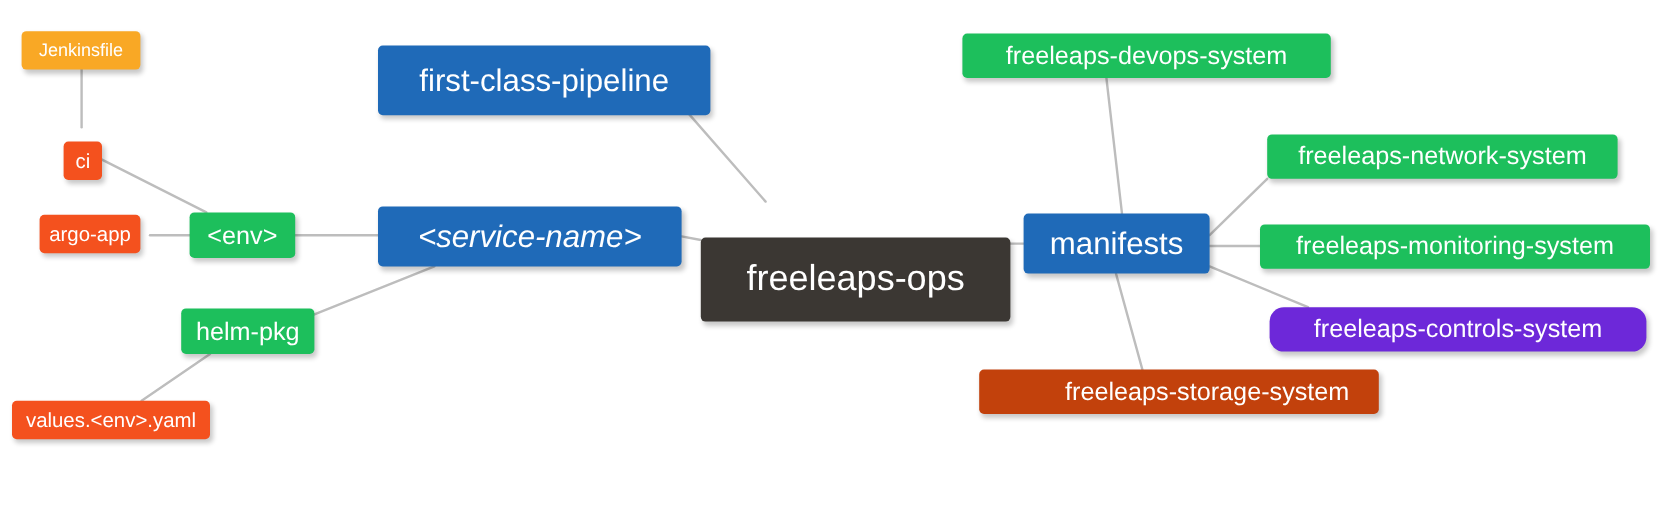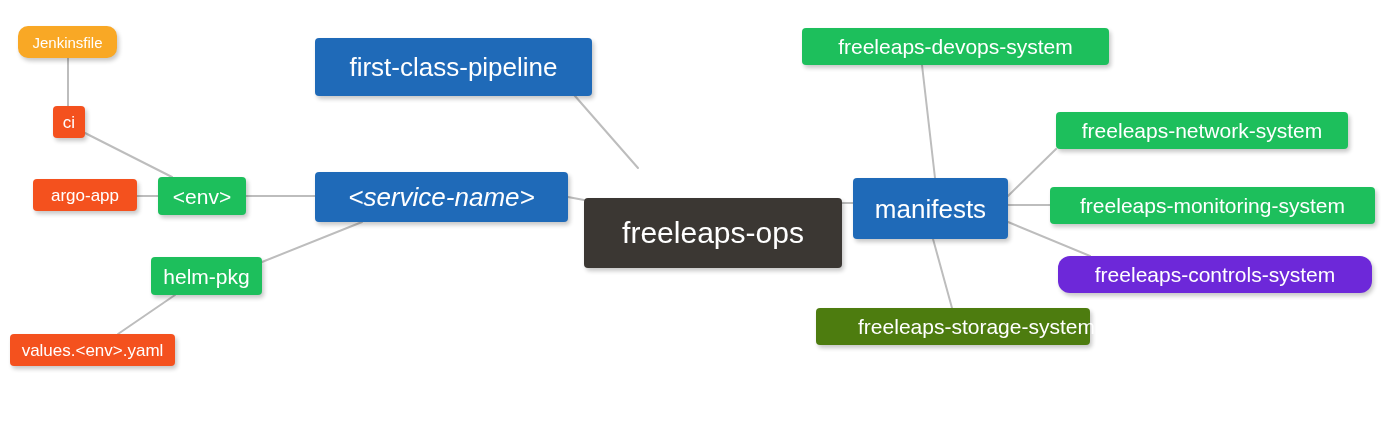--- a/index.html
+++ b/index.html
@@ -69,50 +69,50 @@
   <div id="node-layer">
       <div class="node" style="left: 584px; top: 168px; width: 258px; height: 70px; background: rgb(59, 55, 51); font-size: 30px; color: rgb(255, 255, 255); margin-top: 30px;">
         <span class="node-label">freeleaps-ops</span>
       </div>
       <div class="node" style="left: 315px; top: 172px; width: 253px; height: 50px; background: rgb(31, 106, 184); font-size: 26px; color: rgb(255, 255, 255); font-style: italic;">
         <span class="node-label">&lt;service-name&gt;</span>
       </div>
       <div class="node" style="left: 315px; top: 38px; width: 277px; height: 58px; background: rgb(31, 106, 184); font-size: 26px; color: rgb(255, 255, 255);">
         <span class="node-label">first-class-pipeline</span>
       </div>
-      <div class="node" style="left: 853px; top: 178px; width: 155px; height: 61px; background: rgb(31, 106, 184); font-size: 26px; color: rgb(255, 255, 255);">
+      <div class="node" style="left: 853px; top: 178px; width: 155px; height: 50px; background: rgb(31, 106, 184); font-size: 26px; color: rgb(255, 255, 255);">
         <span class="node-label">manifests</span>
       </div>
       <div class="node" style="left: 158px; top: 177px; width: 88px; height: 38px; background: rgb(29, 191, 92); font-size: 21px; color: rgb(255, 255, 255);">
         <span class="node-label">&lt;env&gt;</span>
       </div>
       <div class="node" style="left: 151px; top: 257px; width: 111px; height: 38px; background: rgb(29, 191, 92); font-size: 21px; color: rgb(255, 255, 255); text-align: center;">
         <span class="node-label">helm-pkg</span>
       </div>
-      <div class="node" style="left: 33px; top: 179px; width: 104px; height: 32px; background: rgb(244, 81, 30); font-size: 17px; color: rgb(255, 255, 255);">
+      <div class="node" style="left: 33px; top: 179px; width: 84px; height: 32px; background: rgb(244, 81, 30); font-size: 17px; color: rgb(255, 255, 255);">
         <span class="node-label">argo-app</span>
       </div>
-      <div class="node" style="left: 53px; top: 106px; width: 32px; height: 32px; background: rgb(244, 81, 30); font-size: 17px; color: rgb(255, 255, 255);">
+      <div class="node" style="left: 53px; top: 118px; width: 32px; height: 32px; background: rgb(244, 81, 30); font-size: 17px; color: rgb(255, 255, 255);">
         <span class="node-label">ci</span>
       </div>
-      <div class="node" style="left: 18px; top: 26px; width: 99px; height: 32px; background: rgb(249, 168, 37); font-size: 15px; color: rgb(255, 255, 255); border-radius: 10px;">
+      <div class="node" style="left: 18px; top: 26px; width: 99px; height: 32px; background: rgb(249, 168, 37); font-size: 15px; color: rgb(255, 255, 255);">
         <span class="node-label">Jenkinsfile</span>
       </div>
       <div class="node" style="left: 10px; top: 334px; width: 165px; height: 32px; background: rgb(244, 81, 30); font-size: 17px; color: rgb(255, 255, 255);">
         <span class="node-label">values.&lt;env&gt;.yaml</span>
       </div>
       <div class="node" style="left: 802px; top: 28px; width: 307px; height: 37px; background: rgb(29, 191, 92); font-size: 21px; color: rgb(255, 255, 255);">
         <span class="node-label">freeleaps-devops-system</span>
       </div>
       <div class="node" style="left: 1056px; top: 112px; width: 292px; height: 37px; background: rgb(29, 191, 92); font-size: 21px; color: rgb(255, 255, 255);">
         <span class="node-label">freeleaps-network-system</span>
       </div>
       <div class="node" style="left: 1050px; top: 187px; width: 325px; height: 37px; background: rgb(29, 191, 92); font-size: 21px; color: rgb(255, 255, 255);">
         <span class="node-label">freeleaps-monitoring-system</span>
       </div>
       <div class="node" style="left: 1058px; top: 256px; width: 314px; height: 37px; background: #6d28d9; font-size: 21px; color: rgb(255, 255, 255); border-radius: 12px;">
         <span class="node-label">freeleaps-controls-system</span>
       </div>
-      <div class="node" style="left: 816px; top: 308px; width: 274px; height: 37px; background: #4d7c0f; font-size: 21px; color: rgb(255, 255, 255); padding-left: 47px;">
+      <div class="node" style="left: 816px; top: 308px; width: 333px; height: 37px; background: #c2410c; font-size: 21px; color: rgb(255, 255, 255); padding-left: 47px;">
         <span class="node-label">freeleaps-storage-system</span>
       </div>
     </div>
 </div>
 
 </body></html>

